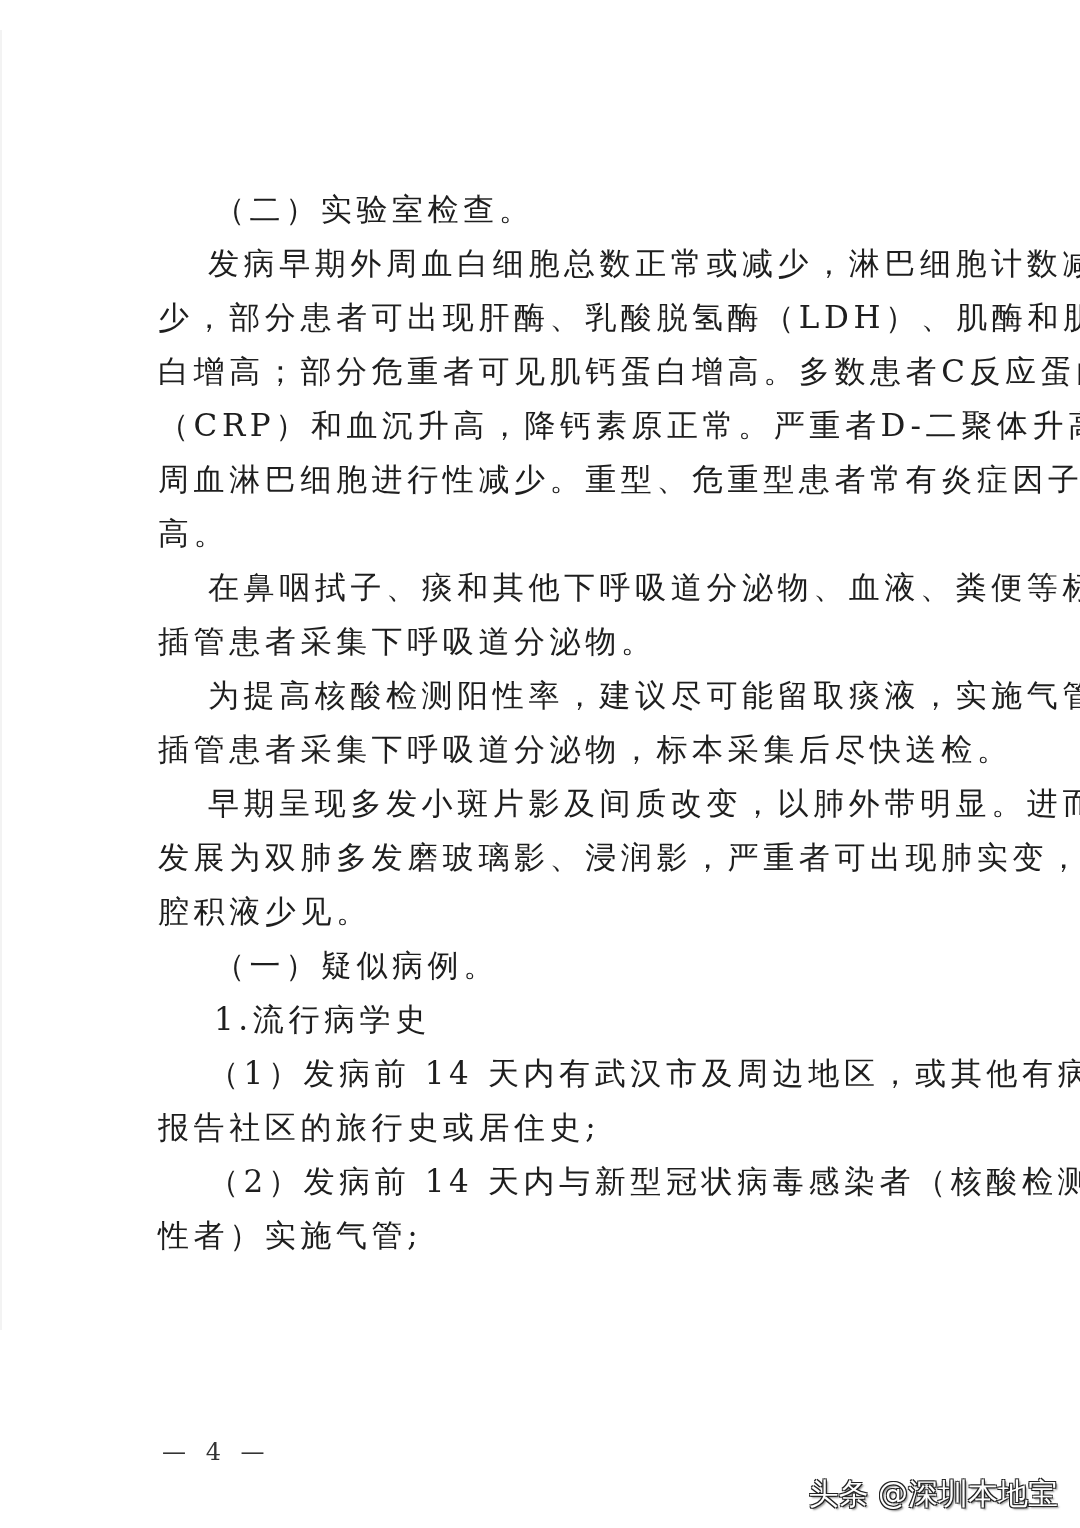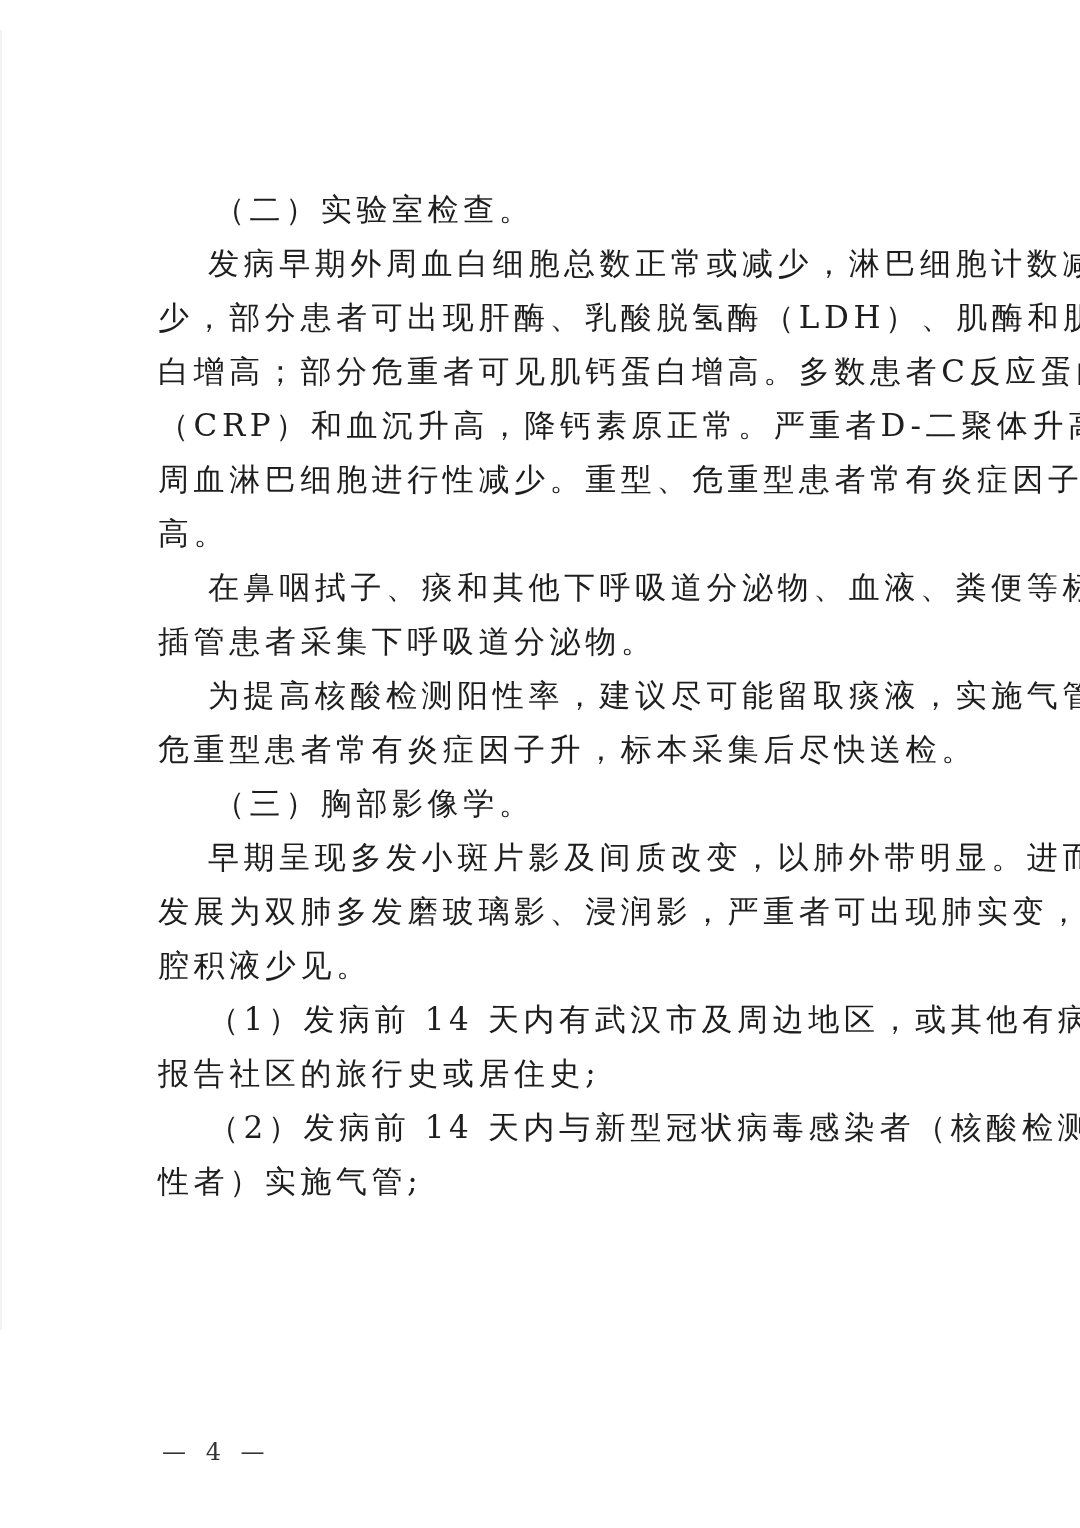--- a/index.html
+++ b/index.html
@@ -87,28 +87,30 @@
     <div class="line">少，部分患者可出现肝酶、乳酸脱氢酶（LDH）、肌酶和肌红蛋</div>
     <div class="line">白增高；部分危重者可见肌钙蛋白增高。多数患者C反应蛋白</div>
     <div class="line">（CRP）和血沉升高，降钙素原正常。严重者D-二聚体升高、外</div>
     <div class="line">周血淋巴细胞进行性减少。重型、危重型患者常有炎症因子升</div>
     <div class="line">高。</div>
 
     <div class="line indent">在鼻咽拭子、痰和其他下呼吸道分泌物、血液、粪便等标</div>
     <div class="line">插管患者采集下呼吸道分泌物。</div>
 
     <div class="line indent">为提高核酸检测阳性率，建议尽可能留取痰液，实施气管</div>
-    <div class="line">危重型患者常有炎症因子升，标本采集后尽快送检。</div>
+    <div class="line">插管患者采集下呼吸道分泌物，标本采集后尽快送检。</div>
 
-    <div class="line indent-sm">（三）胸部影像学。</div>
     <div class="line indent">早期呈现多发小斑片影及间质改变，以肺外带明显。进而</div>
     <div class="line">发展为双肺多发磨玻璃影、浸润影，严重者可出现肺实变，胸</div>
     <div class="line">腔积液少见。</div>
 
+    <div class="line indent-sm">（一）疑似病例。</div>
+    <div class="line indent-sm">1.流行病学史</div>
 
     <div class="line indent">（1）发病前 14 天内有武汉市及周边地区，或其他有病例</div>
     <div class="line">报告社区的旅行史或居住史;</div>
     <div class="line indent">（2）发病前 14 天内与新型冠状病毒感染者（核酸检测阳</div>
     <div class="line">性者）实施气管;</div>
   </div>
 
   <div class="page-number">— 4 —</div>
+  <div class="watermark">头条 @深圳本地宝</div>
 </div>
 
 </body></html>

